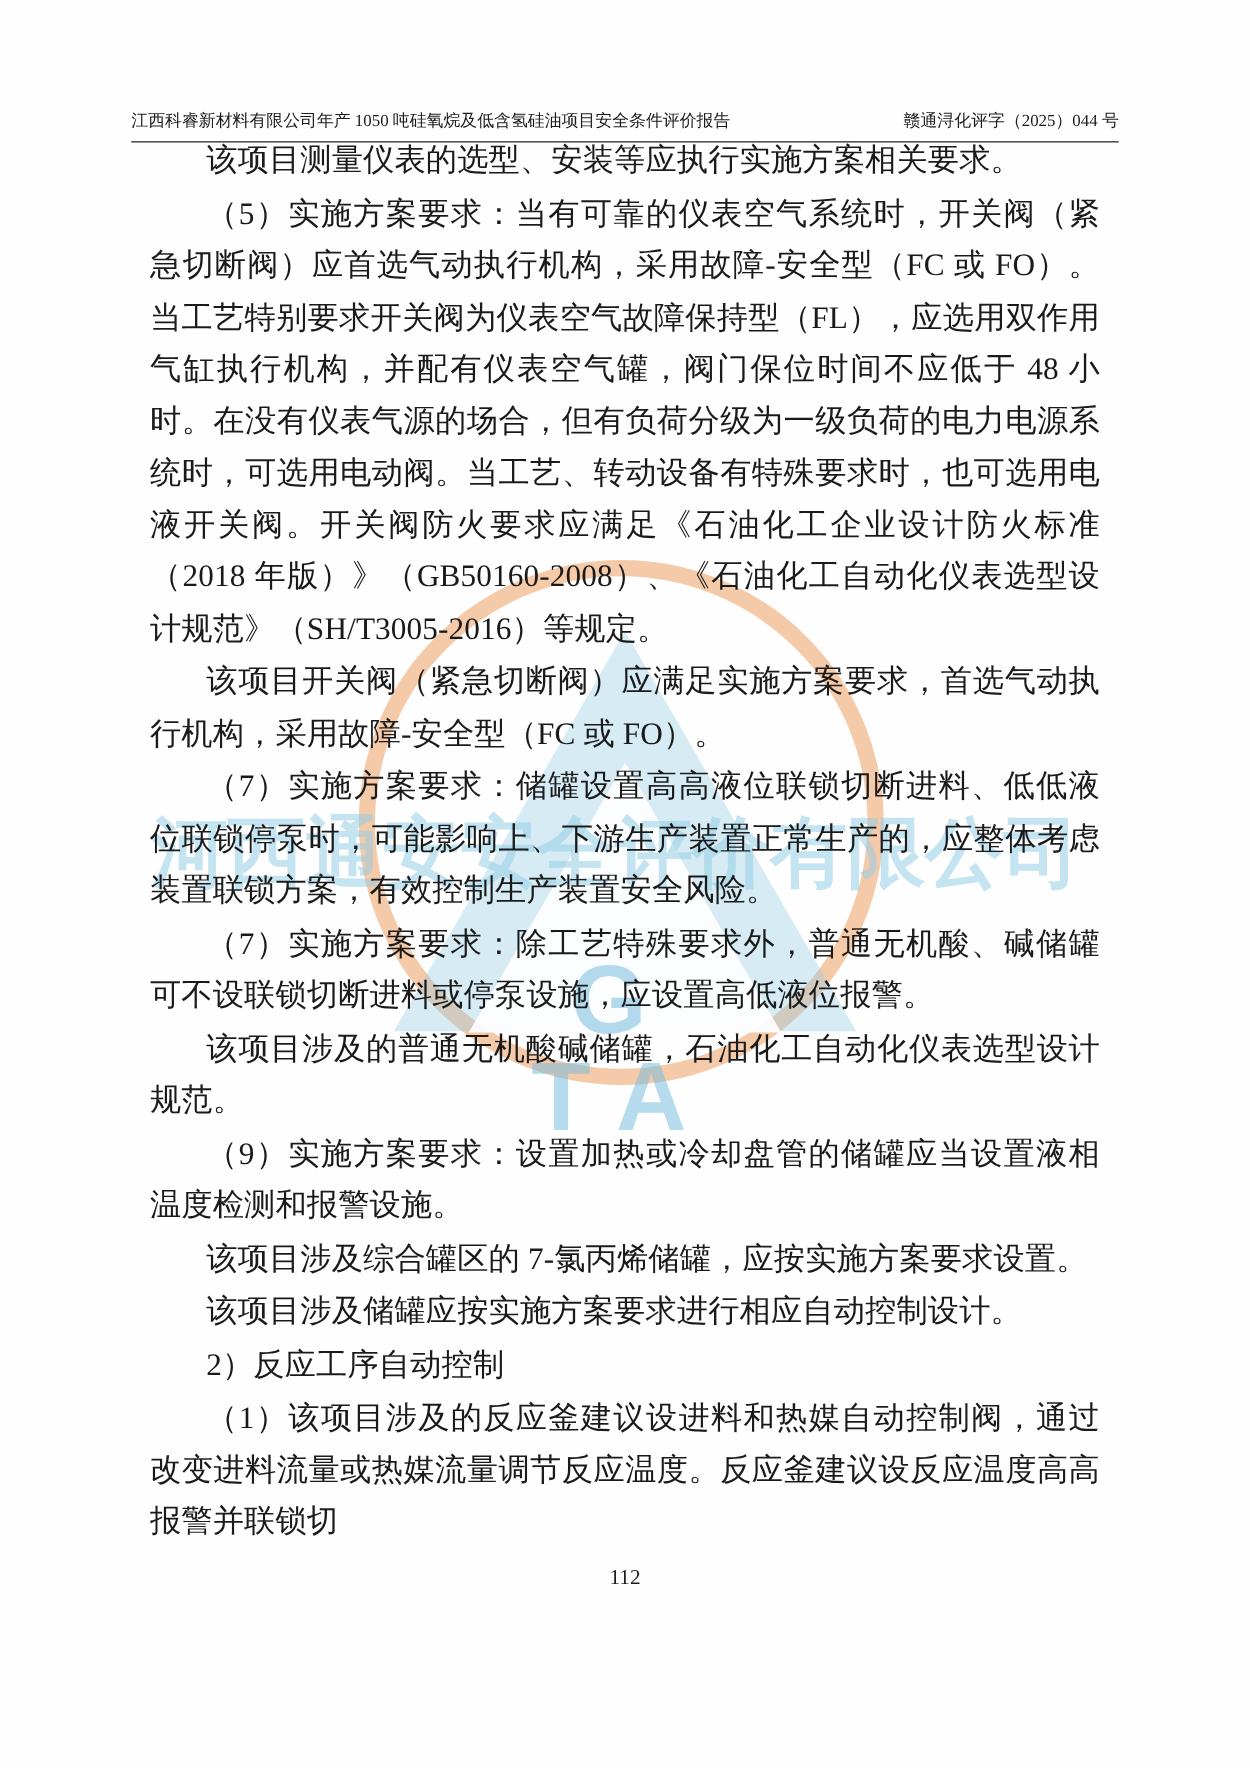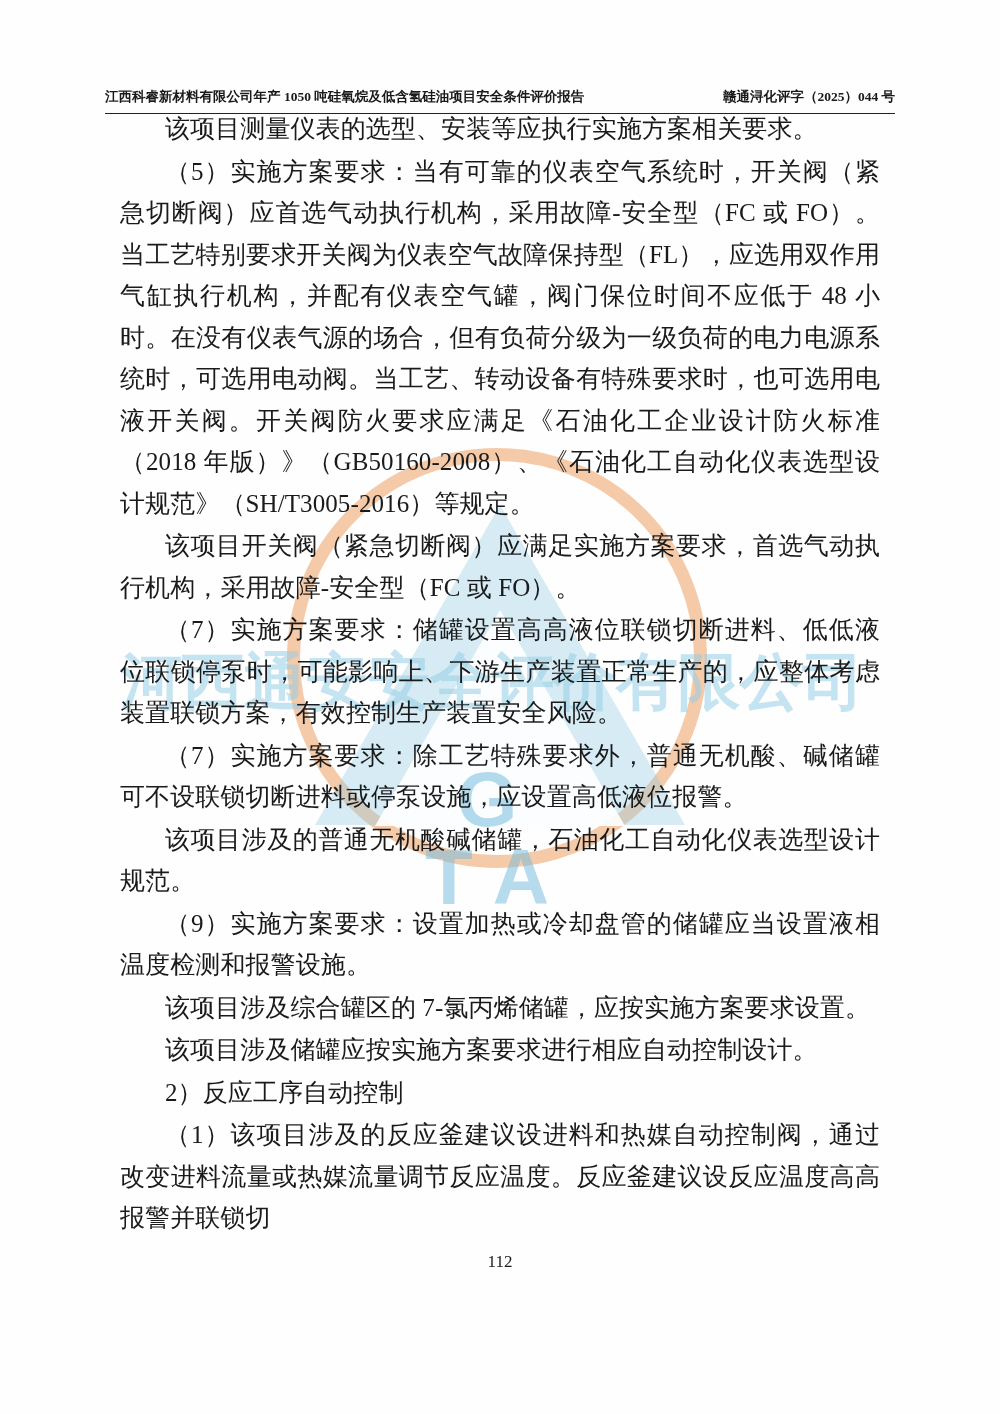--- a/index.html
+++ b/index.html
@@ -87,21 +87,21 @@
   
   .header {
     position: absolute;
     left: 105px;
     top: 72px;
     width: 790px;
     display: flex;
     justify-content: space-between;
     align-items: flex-end;
     font-size: 13.5px;
-    font-weight: bold;
+    font-weight: normal;
     padding-bottom: 7px;
     border-bottom: 1.2px solid #222;
     z-index: 2;
   }
   .header .left { white-space: nowrap; }
   .header .right { white-space: nowrap; margin-top: 16px; }
 
   
   .content {
     position: absolute;

